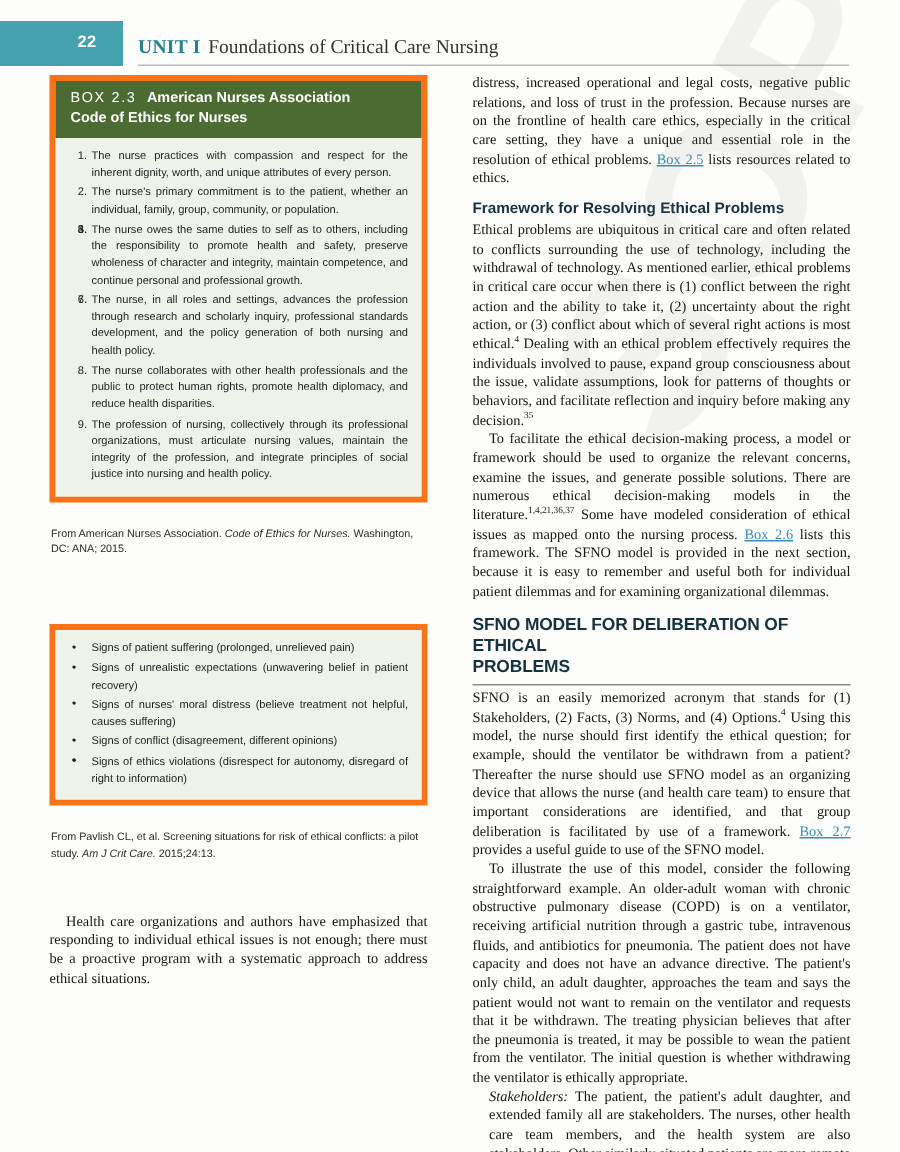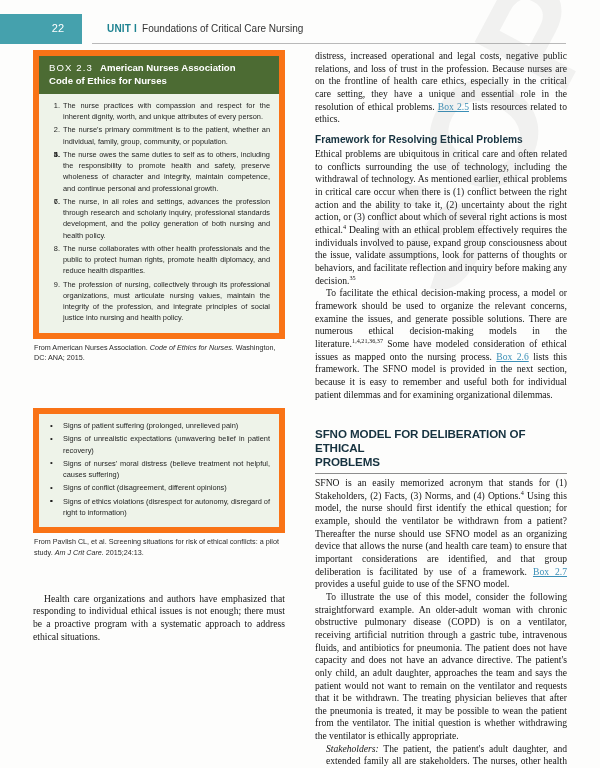--- a/index.html
+++ b/index.html
@@ -42,30 +42,30 @@
     background: #45a1ad;
   }
   .folio {
     position: absolute;
     left: 40px;
     top: 8px;
     width: 36px;
     text-align: center;
     color: #ffffff;
     font-family: "Liberation Sans", sans-serif;
-    font-weight: normal;
+    font-weight: bold;
     font-size: 11px;
     letter-spacing: 0.2px;
   }
   .runhead-text {
     position: absolute;
-    left: 107px;
+    left: 92px;
     top: 9px;
-    font-family: Liberation Sans, sans-serif;
-    font-size: 10px;
+    font-family: Liberation Serif, serif;
+    font-size: 13px;
     color: #2b2b2b;
     white-space: nowrap;
   }
   .runhead-unit {
     color: #1f8391;
     font-weight: bold;
     letter-spacing: 0.2px;
   }
   .runhead-title {
     color: #333333;
@@ -101,22 +101,22 @@
   .col {
     position: absolute;
     top: 50px;
     width: 252px;
   }
   .col-left { left: 33px; }
   .col-right { left: 315px; }
 
   
   .box {
-    border: 6px solid #f97316;
-    margin-bottom: 4px;
+    border: 4px solid #f97316;
+    margin-bottom: 16px;
     background: #eef2e9;
   }
   .box-head {
     background: #4c6b33;
     color: #ffffff;
     padding: 6px 9px 6px 10px;
     font-family: "Liberation Sans", sans-serif;
     font-size: 9.6px;
     line-height: 1.35;
   }
@@ -196,21 +196,21 @@
   }
   .run-in {
     font-style: italic;
   }
 
   h2.head-a {
     font-family: "Liberation Sans", sans-serif;
     font-size: 11.6px;
     font-weight: bold;
     color: #16323f;
-    margin: 26px 0 3px 0;
+    margin: 9px 0 3px 0;
     line-height: 1.2;
     text-transform: uppercase;
     letter-spacing: -0.1px;
   }
   h2.head-a .rule {
     display: block;
     border-bottom: 1px solid #8d8d8d;
     margin-top: 4px;
   }
   h3.head-b {

